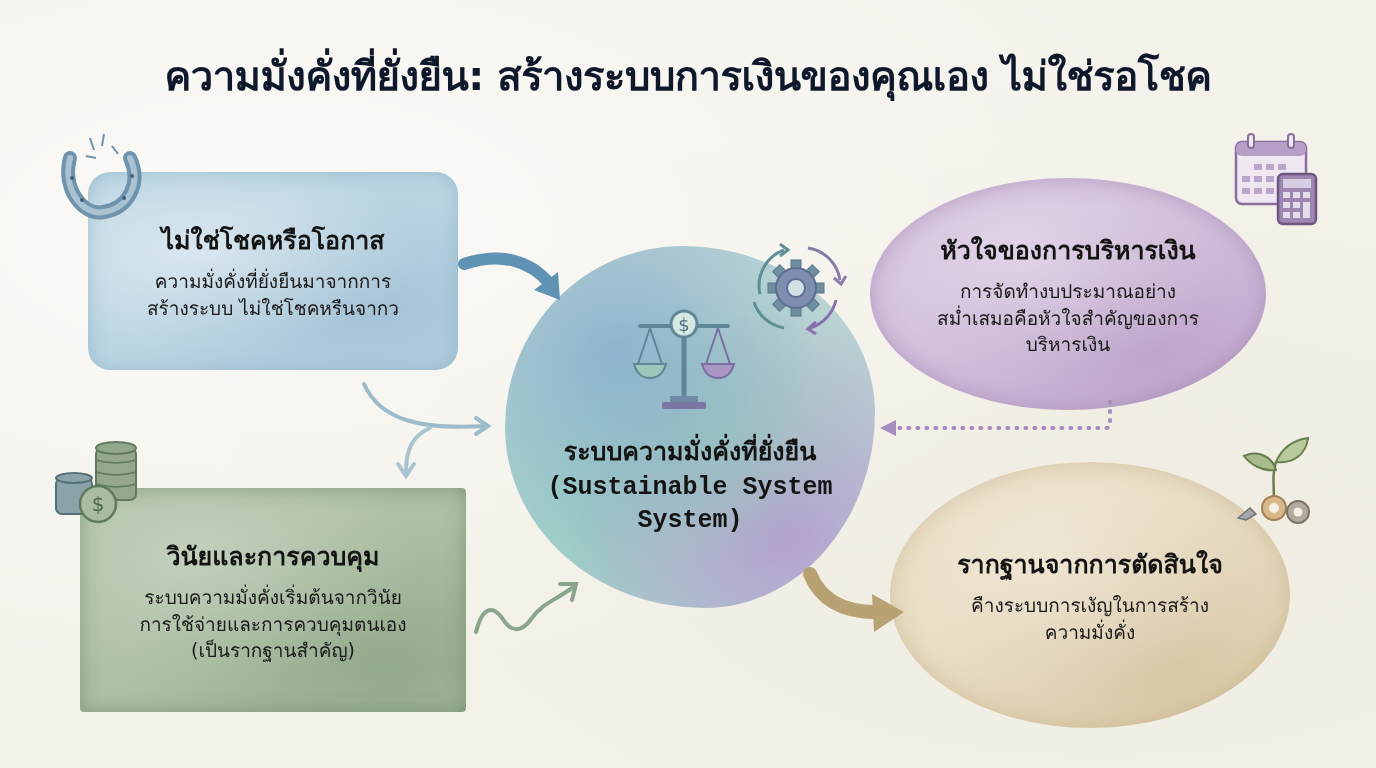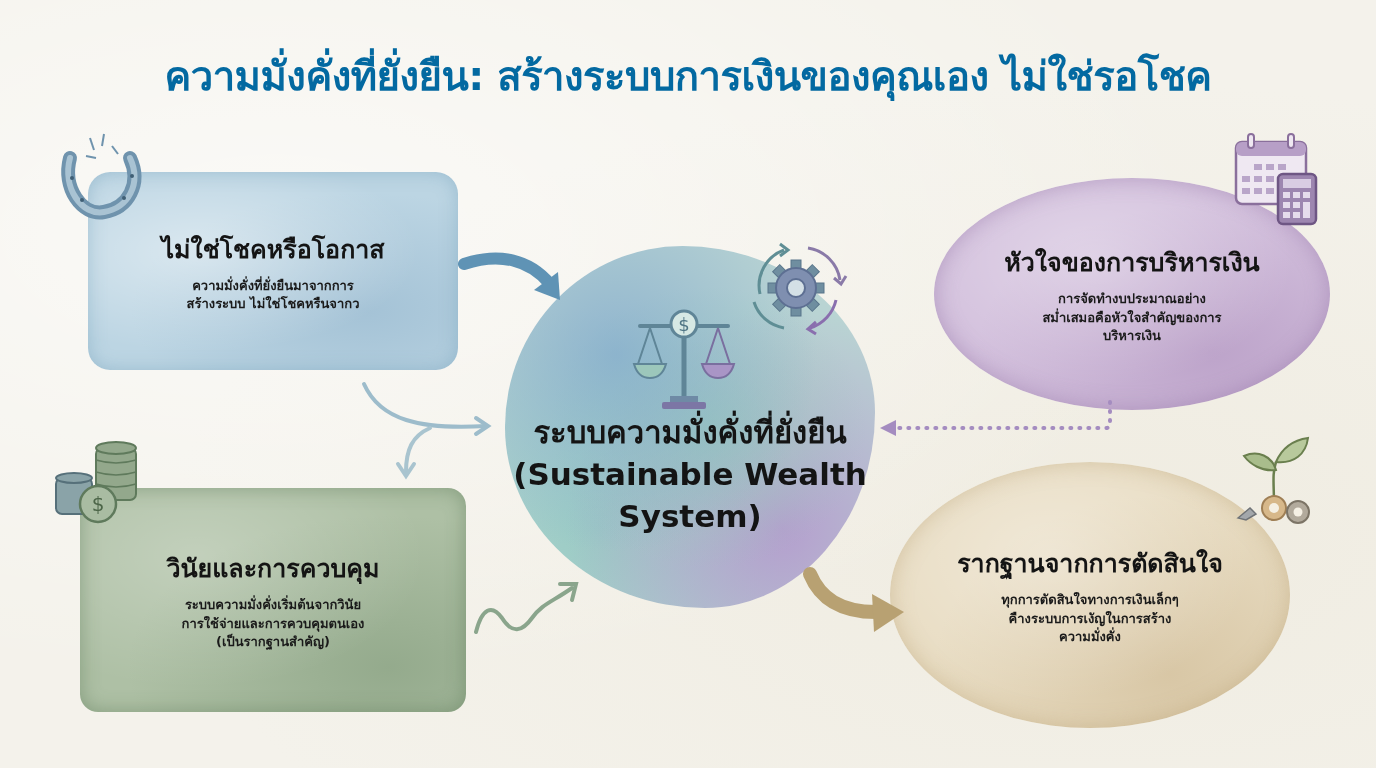--- a/index.html
+++ b/index.html
@@ -12,49 +12,49 @@
   .paper {
     position: absolute; inset: 0;
     background:
       radial-gradient(ellipse at 20% 30%, rgba(255,255,255,0.6), transparent 60%),
       radial-gradient(ellipse at 80% 70%, rgba(235,230,215,0.5), transparent 60%),
       #f4f2eb;
   }
   .title {
     position: absolute; left: 0; right: 0; top: 44px;
     text-align: center; font-weight: bold; font-size: 40px; letter-spacing: -0.5px;
-    color: #0369a1;
+    color: #0f172a;
   }
   .card {
     position: absolute; text-align: center;
     display: flex; flex-direction: column; align-items: center; justify-content: center;
   }
   .card .head { font-weight: bold; font-size: 25px; margin-bottom: 8px; color: #141414; }
-  .card .body { font-size: 13px; line-height: 1.42; color: #1a1a1a; font-weight: bold; }
+  .card .body { font-size: 19px; line-height: 1.42; color: #1a1a1a; }
 
   #card-luck {
     left: 88px; top: 172px; width: 370px; height: 198px;
     border-radius: 22px;
     background:
       radial-gradient(ellipse at 30% 40%, rgba(255,255,255,0.45), transparent 60%),
       radial-gradient(ellipse at 75% 70%, rgba(120,160,190,0.35), transparent 60%),
       #bcd5e3;
     box-shadow: inset 0 0 18px rgba(90,140,170,0.35);
   }
   #card-discipline {
     left: 80px; top: 488px; width: 386px; height: 224px;
-    border-radius: 18px;
+    border-radius: 4px;
     background:
       radial-gradient(ellipse at 30% 30%, rgba(255,255,255,0.25), transparent 60%),
       radial-gradient(ellipse at 80% 80%, rgba(100,130,95,0.35), transparent 60%),
       #aec0a5;
     box-shadow: inset 0 0 20px rgba(80,110,75,0.45);
   }
   #card-heart {
-    left: 934px; top: 178px; width: 396px; height: 232px;
+    left: 870px; top: 178px; width: 396px; height: 232px;
     border-radius: 50%;
     background:
       radial-gradient(ellipse at 40% 35%, rgba(255,255,255,0.35), transparent 60%),
       radial-gradient(ellipse at 70% 75%, rgba(140,100,160,0.3), transparent 60%),
       #d2bfdc;
     box-shadow: inset 0 0 22px rgba(130,95,150,0.4);
   }
   #card-foundation {
     left: 890px; top: 462px; width: 400px; height: 266px;
     border-radius: 50%;
@@ -68,21 +68,21 @@
     left: 505px; top: 246px; width: 370px; height: 362px;
     border-radius: 48% 52% 46% 54% / 50% 46% 54% 50%;
     background:
       radial-gradient(ellipse at 30% 30%, rgba(130,170,205,0.75), transparent 55%),
       radial-gradient(ellipse at 55% 50%, rgba(150,205,185,0.75), transparent 55%),
       radial-gradient(ellipse at 75% 78%, rgba(180,150,205,0.85), transparent 55%),
       radial-gradient(ellipse at 25% 78%, rgba(140,200,190,0.7), transparent 55%),
       #b9d4d3;
     justify-content: flex-end; padding-bottom: 70px; box-sizing: border-box;
   }
-  #card-center .head { font-size: 31px; line-height: 1.35; margin: 0; }
+  #card-center .head { font-size: 25px; line-height: 1.35; margin: 0; font-family: Liberation Mono, monospace; }
 
   .icon { position: absolute; }
   .arrow { position: absolute; overflow: visible; }
 </style>
 </head>
 <body>
 
 <div class="paper"></div>
 
 <div class="title">ความมั่งคั่งที่ยั่งยืน: สร้างระบบการเงินของคุณเอง ไม่ใช่รอโชค</div>
@@ -167,39 +167,38 @@
       <rect x="61" y="70" width="7" height="6"></rect>
       <rect x="71" y="70" width="7" height="16"></rect>
     <rect x="51" y="80" width="7" height="6"></rect>
       <rect x="61" y="80" width="7" height="6"></rect>
   </g>
 </svg>
 
 <div class="card" id="card-foundation">
   <div class="head">รากฐานจากการตัดสินใจ</div>
   <div class="body">
-    <div>ทุกการตัดสินใจทางการเงินเล็กๆ</div>
     <div>คืางระบบการเงัญในการสร้าง</div>
     <div>ความมั่งคั่ง</div>
   </div>
 </div>
 <svg class="icon" style="left:1232px;top:434px" width="90" height="96" viewBox="0 0 90 96">
   <path d="M42 70 C42 50 40 40 44 28" stroke="#6a7f4e" stroke-width="2.5" fill="none"></path>
   <path d="M44 36 C30 38 18 30 12 22 C26 16 40 22 44 36 Z" fill="#a9bd8c" stroke="#6a7f4e" stroke-width="2"></path>
   <path d="M44 28 C50 14 62 6 76 4 C74 20 62 30 44 28 Z" fill="#b8c99c" stroke="#6a7f4e" stroke-width="2"></path>
   <circle cx="42" cy="74" r="12" fill="#d7b88a" stroke="#9f7f55" stroke-width="2"></circle>
   <circle cx="42" cy="74" r="5" fill="#f5f0e4"></circle>
   <circle cx="66" cy="78" r="11" fill="#b2aa9c" stroke="#7c7466" stroke-width="2"></circle>
   <circle cx="66" cy="78" r="4.5" fill="#f5f0e4"></circle>
   <path d="M6 84 L18 74 L24 80 L14 86 Z" fill="#a3a7ab" stroke="#6f7377" stroke-width="1.5"></path>
 </svg>
 
 <div class="card" id="card-center">
   <div class="head">ระบบความมั่งคั่งที่ยั่งยืน</div>
-  <div class="head">(Sustainable Wealth</div>
+  <div class="head">(Sustainable System</div>
   <div class="head">System)</div>
 </div>
 <svg class="icon" style="left:632px;top:304px" width="104" height="108" viewBox="0 0 104 108">
   <line x1="8" y1="22" x2="96" y2="22" stroke="#5f8597" stroke-width="4" stroke-linecap="round"></line>
   <line x1="52" y1="30" x2="52" y2="92" stroke="#5f8597" stroke-width="5"></line>
   <circle cx="52" cy="20" r="13" fill="#d6e8e4" stroke="#5f8597" stroke-width="3"></circle>
   <text x="52" y="27" text-anchor="middle" font-size="18" fill="#4f7585" font-family="DejaVu Sans, sans-serif">$</text>
   <path d="M18 24 L6 60 M18 24 L30 60" stroke="#5f8597" stroke-width="2"></path>
   <path d="M86 24 L74 60 M86 24 L98 60" stroke="#7a6f9f" stroke-width="2"></path>
   <path d="M2 60 L34 60 Q30 74 18 74 Q6 74 2 60 Z" fill="#9cc7bb" stroke="#5f8597" stroke-width="2"></path>

